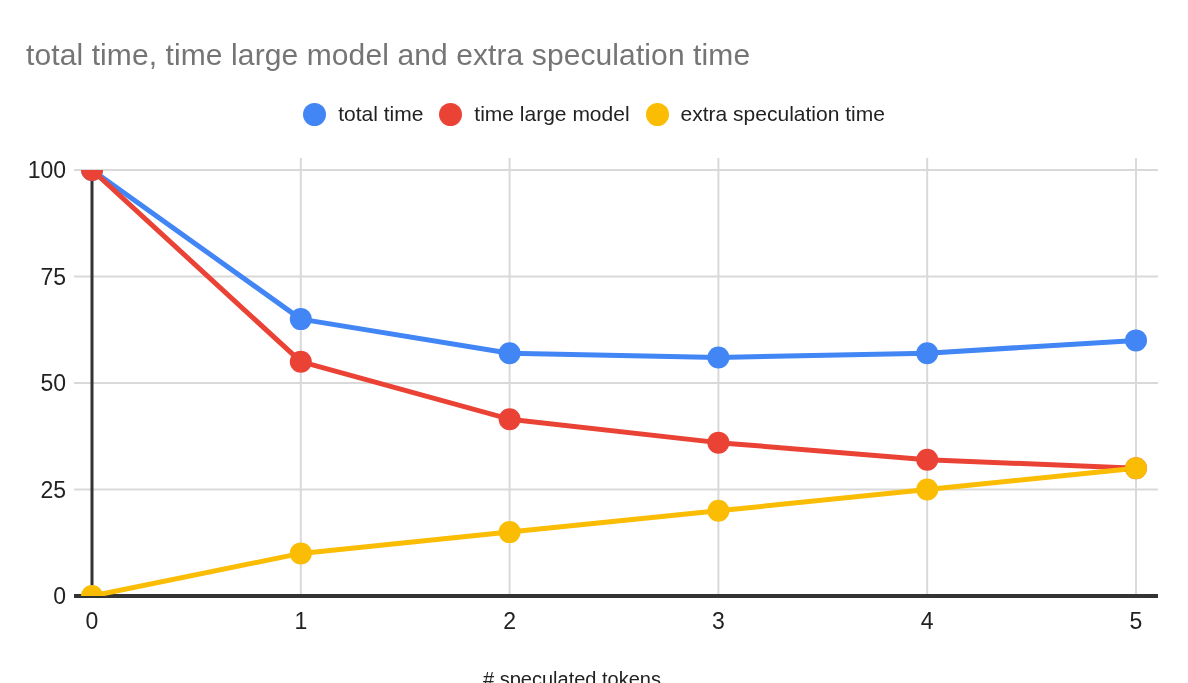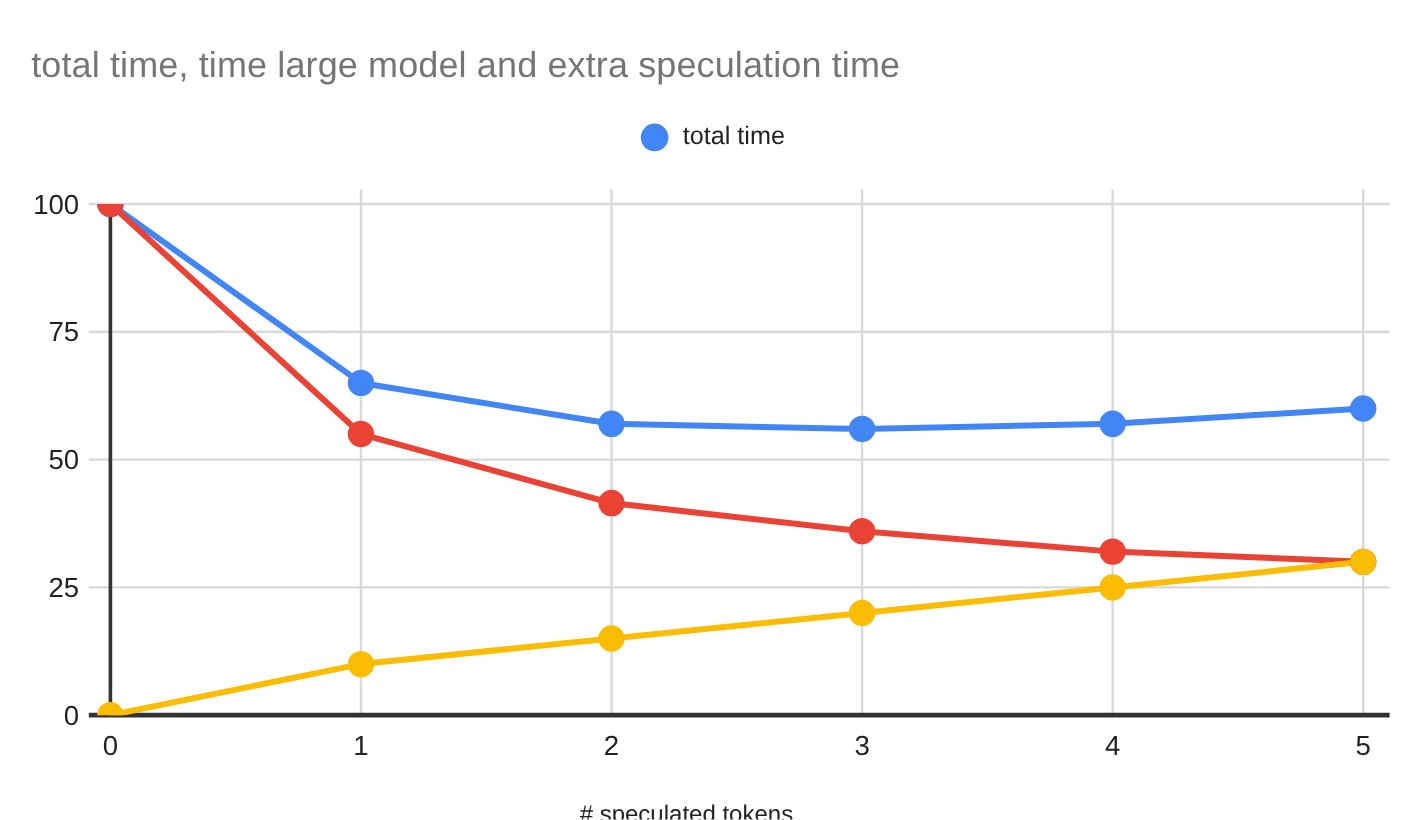--- a/index.html
+++ b/index.html
@@ -94,20 +94,28 @@
 
 <div class="chart-root">
 
   <div class="chart-title">total time, time large model and extra speculation time</div>
 
   <div class="legend">
     <div class="legend-item">
       <span class="legend-swatch" style="background: rgb(66, 133, 244);"></span>
       <span class="legend-label">total time</span>
     </div>
+    <div class="legend-item">
+      <span class="legend-swatch" style="background: rgb(234, 67, 53);"></span>
+      <span class="legend-label">time large model</span>
+    </div>
+    <div class="legend-item">
+      <span class="legend-swatch" style="background: rgb(251, 188, 4);"></span>
+      <span class="legend-label">extra speculation time</span>
+    </div>
   </div>
 
   <div class="plot-wrap">
     <svg class="plot-svg" width="1188" height="683">
       <g id="gridlines">
           <line x1="74" x2="1158" y1="459.5" y2="459.5" stroke="#d9d9d9" stroke-width="2"></line>
           <line x1="74" x2="1158" y1="353" y2="353" stroke="#d9d9d9" stroke-width="2"></line>
           <line x1="74" x2="1158" y1="246.5" y2="246.5" stroke="#d9d9d9" stroke-width="2"></line>
           <line x1="74" x2="1158" y1="140" y2="140" stroke="#d9d9d9" stroke-width="2"></line>
           <line x1="300.8" x2="300.8" y1="128" y2="566" stroke="#d9d9d9" stroke-width="2"></line>

